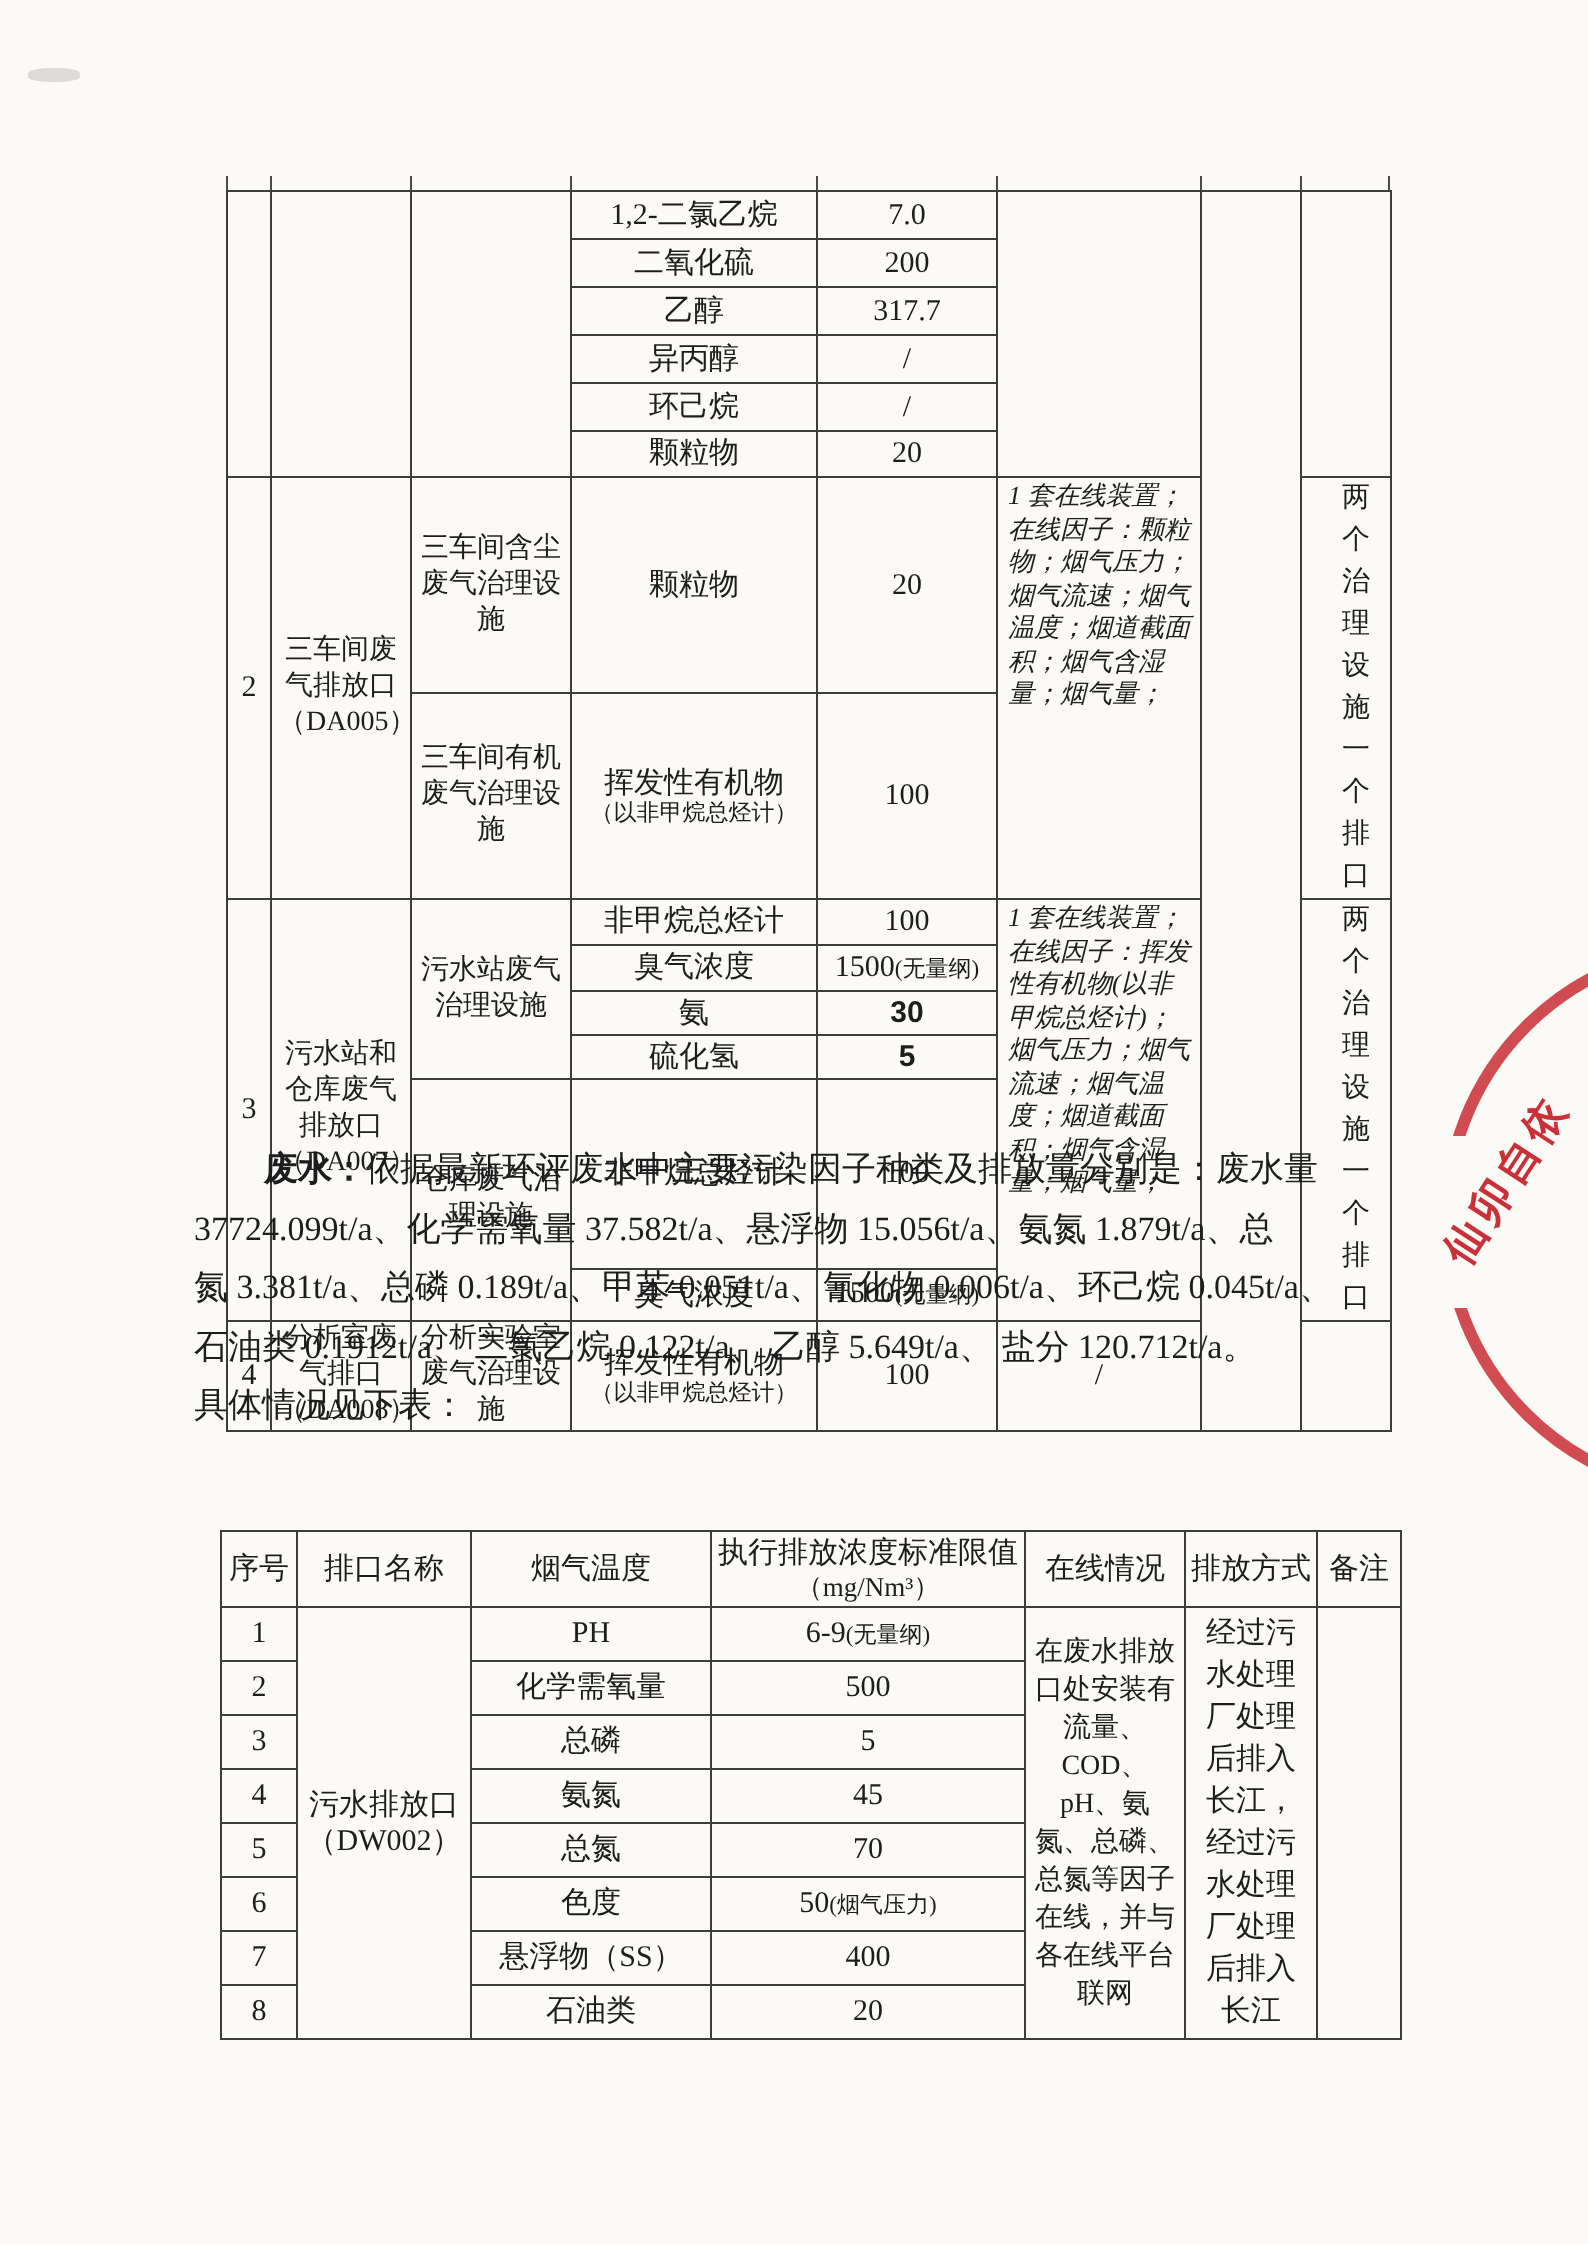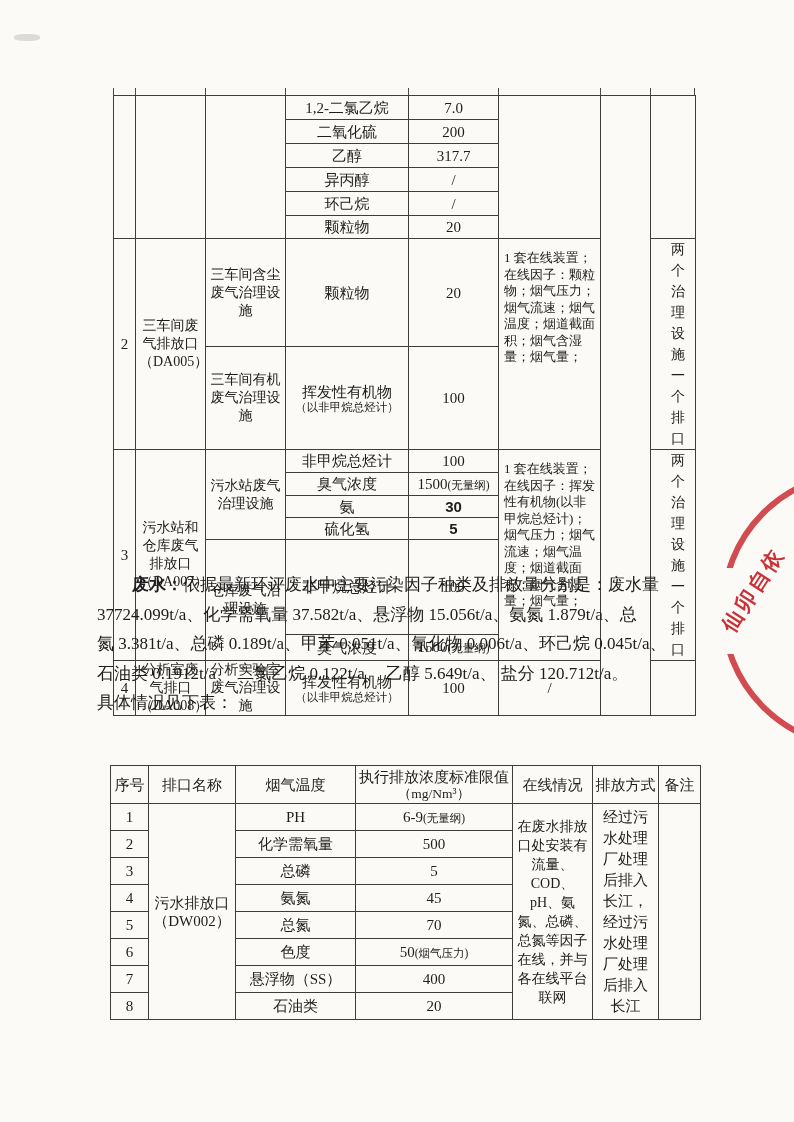--- a/index.html
+++ b/index.html
@@ -15,21 +15,21 @@
   td { border:1px solid #3d3d3d; text-align:center; vertical-align:middle;
        padding:0 2px; overflow:hidden; font-size:15px; line-height:18px; }
   .t1 { left:113px; top:95px; width:582px; }
   .t2 { left:110px; top:765px; width:590px; }
   .stubs { position:absolute; left:113px; top:88px; width:582px; height:7px; }
   .stubs div { position:absolute; top:0; width:1px; height:7px; background:#4a4a4a; }
   .namecell { font-size:14px; line-height:18px; padding:0 3px; }
   .faccell  { font-size:14px; line-height:18px; padding:0 3px;text-align:center; }
   .sub { font-size:11.5px; line-height:13px; display:block; }
   .sfx { font-size:11.5px; }
-  .onlinecell { font-size:13px; line-height:16.5px; text-align:left; padding:11px 5px; vertical-align:top; }
+  .onlinecell { font-size:13px; line-height:16.5px; text-align:left; padding:1px 5px; vertical-align:top;font-style:italic; }
   .slashcell { font-size:15px; }
   .notecell { font-size:14px; line-height:21px; letter-spacing:4px; padding:0 20px; }
   .sansval { font-family:"Liberation Sans","DejaVu Sans",sans-serif; font-weight:bold; font-size:15px; }
   .hdr { font-size:15px; }
   .hdr .sub2 { font-size:13.5px; display:block; line-height:16px; }
   .onlinecell2 { font-size:14px; line-height:19px; padding:2px 4px; }
   .methodcell { font-size:15px; line-height:21px; padding:2px 3px; }
   
   .para { position:absolute; left:97px; top:570px; width:640px; font-size:17px; }
   .para .ln { height:29.5px; line-height:29.5px; white-space:nowrap; }

